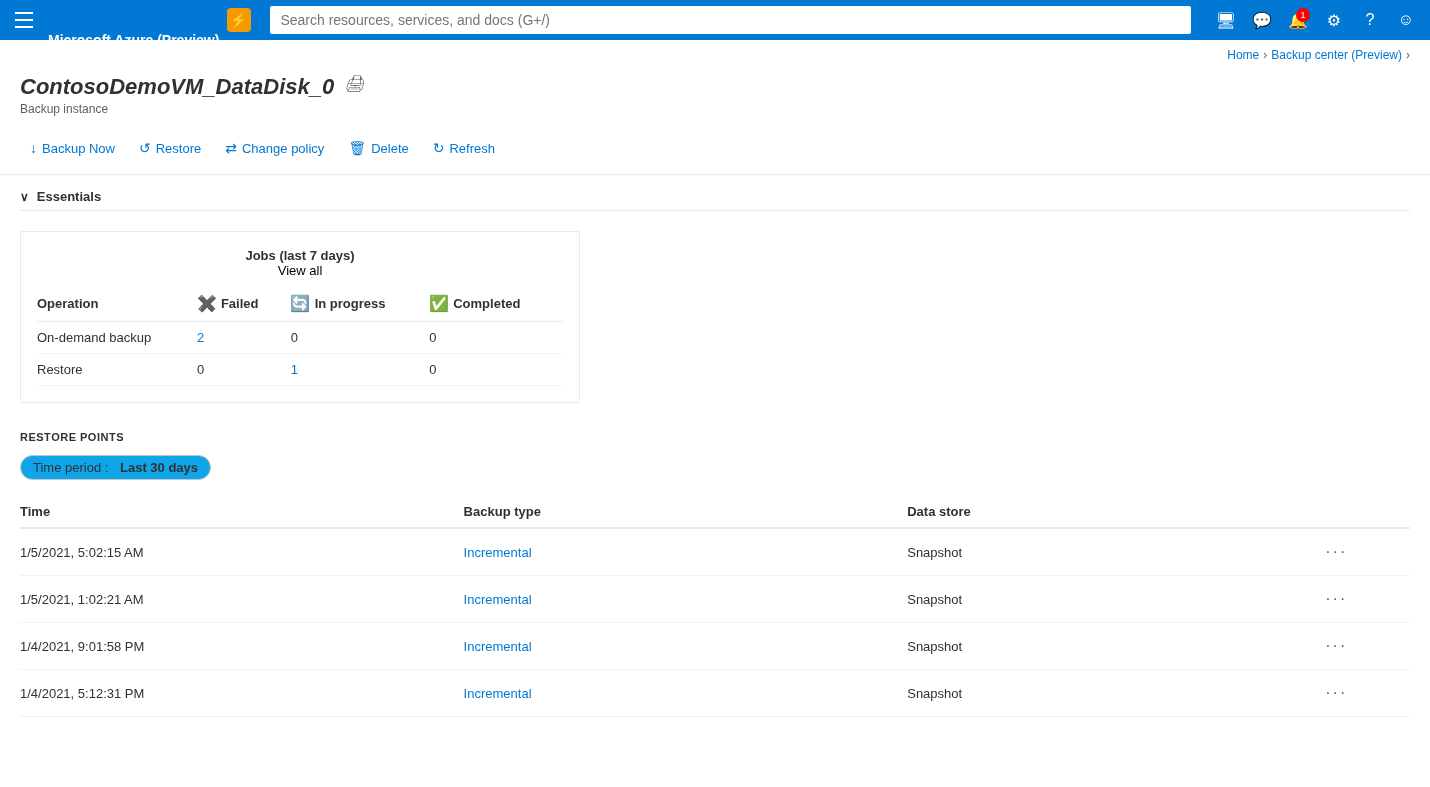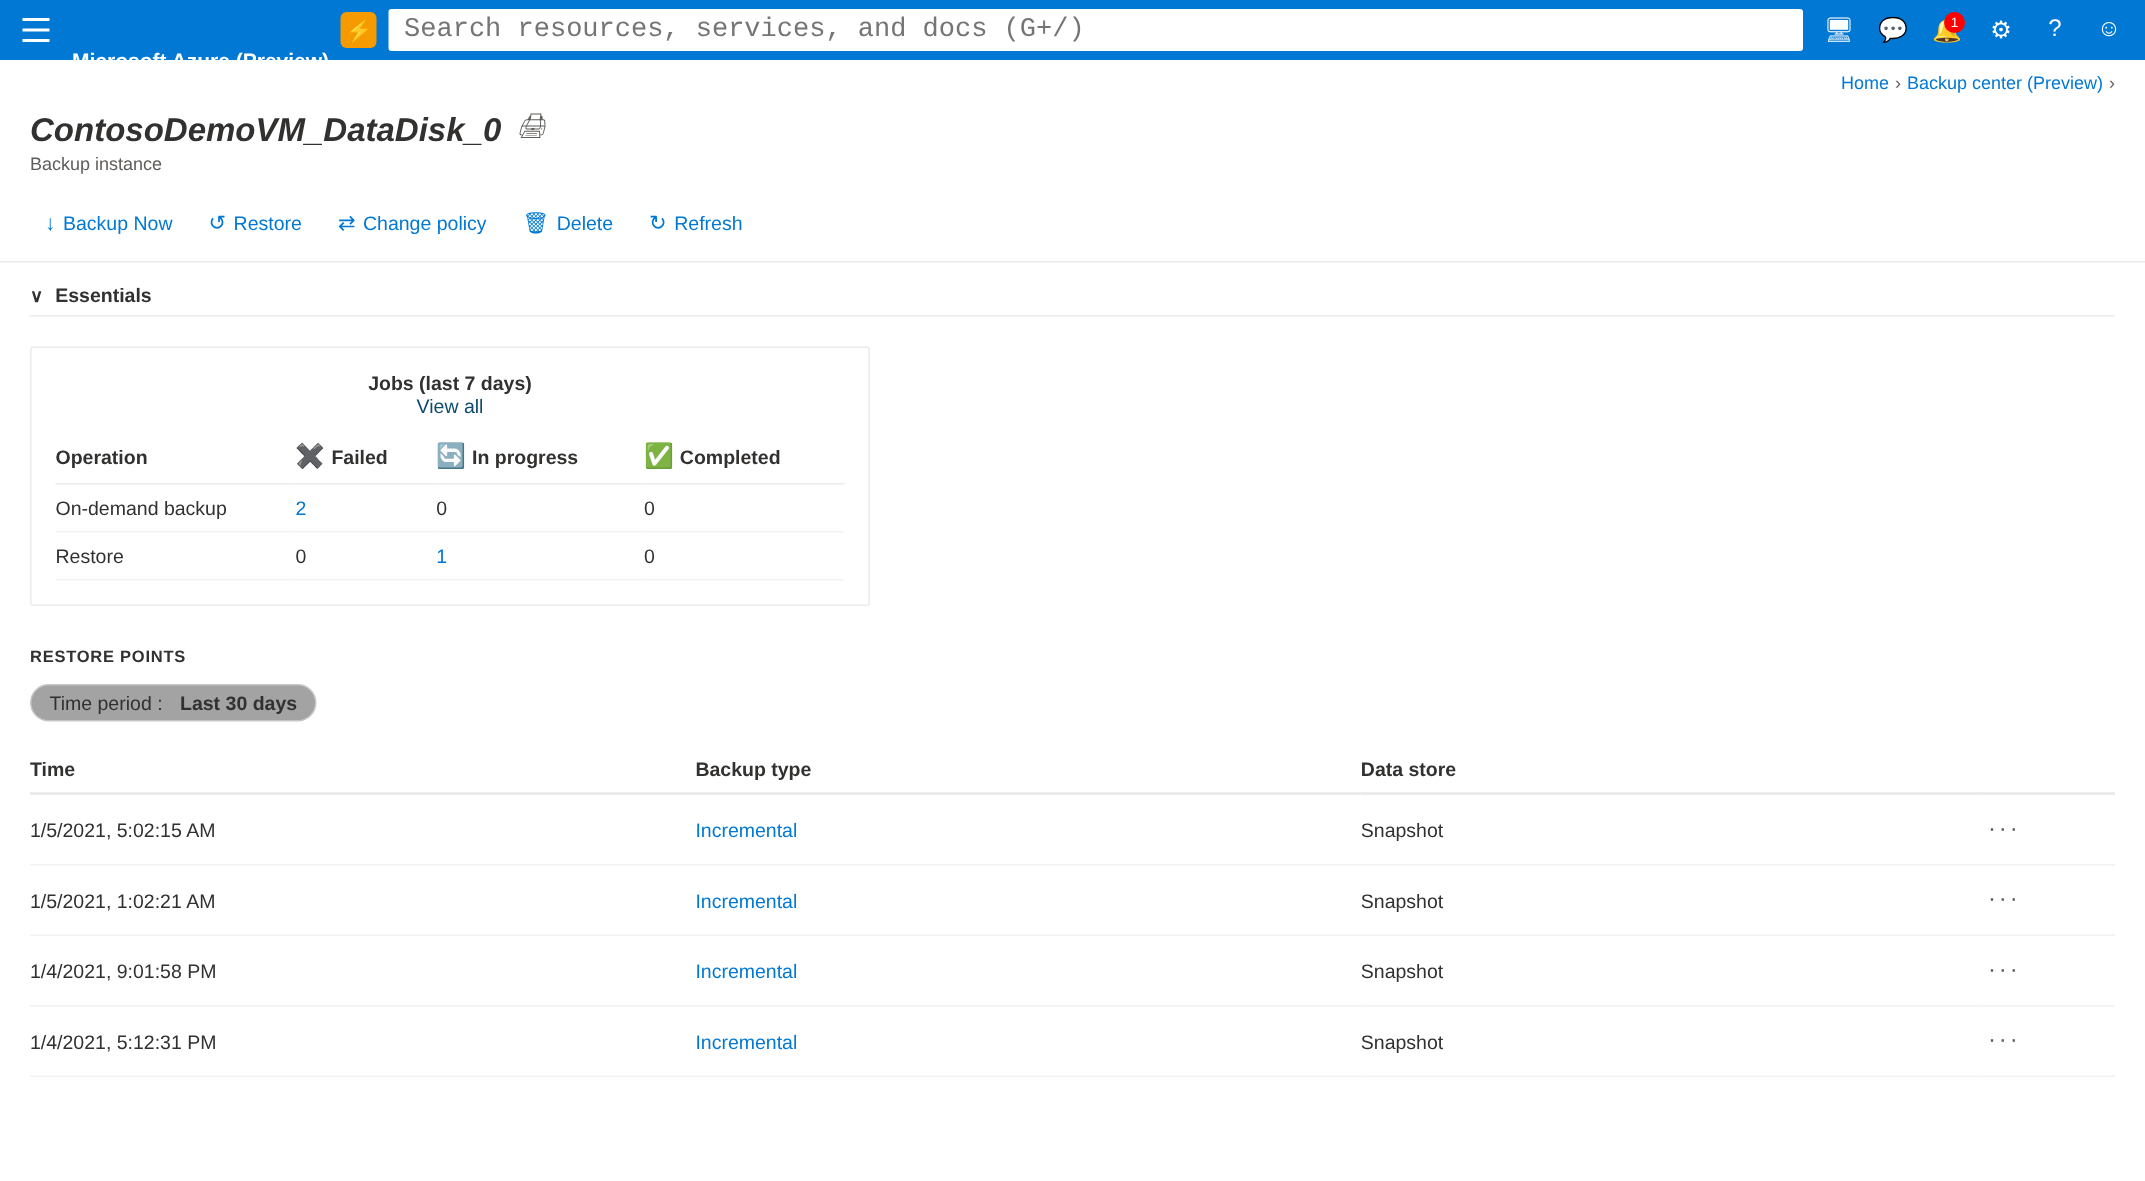--- a/index.html
+++ b/index.html
@@ -31,24 +31,23 @@
       display: flex; align-items: center; justify-content: center;
       font-size: 14px;
     }
     .topbar-search {
       flex: 1;
       background: #fff;
       border: none;
       border-radius: 2px;
       height: 28px;
       padding: 0 10px;
-      font-size: 18px;
+      font-size: 14px;
       color: #605e5c;
-      margin: 0 0;
-      font-family: Liberation Mono, monospace;
+      margin: 0 11px;
     }
     .topbar-icons {
       display: flex; align-items: center; gap: 4px; margin-left: auto;
     }
     .topbar-icon-btn {
       width: 32px; height: 32px;
       display: flex; align-items: center; justify-content: center;
       color: #fff; font-size: 16px; cursor: pointer; border-radius: 2px;
       position: relative;
     }
@@ -117,21 +116,21 @@
       margin: 12px 20px;
       padding: 16px;
       max-width: 560px;
     }
     .jobs-header {
       display: flex; align-items: center;
       margin-bottom: 12px;
       flex-direction: column;
     }
     .jobs-title { font-size: 13px; font-weight: 600; }
-    .view-all { color: #0c4a6e; font-size: 13px; cursor: pointer; text-decoration: none; }
+    .view-all { color: #000000; font-size: 13px; cursor: pointer; text-decoration: none; }
 
     .jobs-table { width: 100%; border-collapse: collapse; }
     .jobs-table th {
       text-align: left; font-weight: 600; font-size: 13px;
       padding: 4px 8px 8px 0;
       border-bottom: 1px solid #edebe9;
     }
     .jobs-table th:first-child { width: 160px; }
     .jobs-table td {
       padding: 8px 8px 8px 0;
@@ -150,21 +149,21 @@
       font-size: 11px; font-weight: 700; letter-spacing: 0.5px;
       color: #323130; text-transform: uppercase; margin-bottom: 12px;
     }
     .filter-chip {
       display: inline-flex; align-items: center; gap: 4px;
       border: 1px solid #c8c6c4;
       border-radius: 16px;
       padding: 4px 12px;
       font-size: 13px; color: #323130;
       margin-bottom: 16px;
-      background: #a3a3a3;
+      background: #0ea5e9;
     }
     .filter-chip strong { font-weight: 600; }
 
     
     .data-table {
       width: 100%;
       border-collapse: collapse;
     }
     .data-table th {
       text-align: left; font-weight: 600; font-size: 13px;

